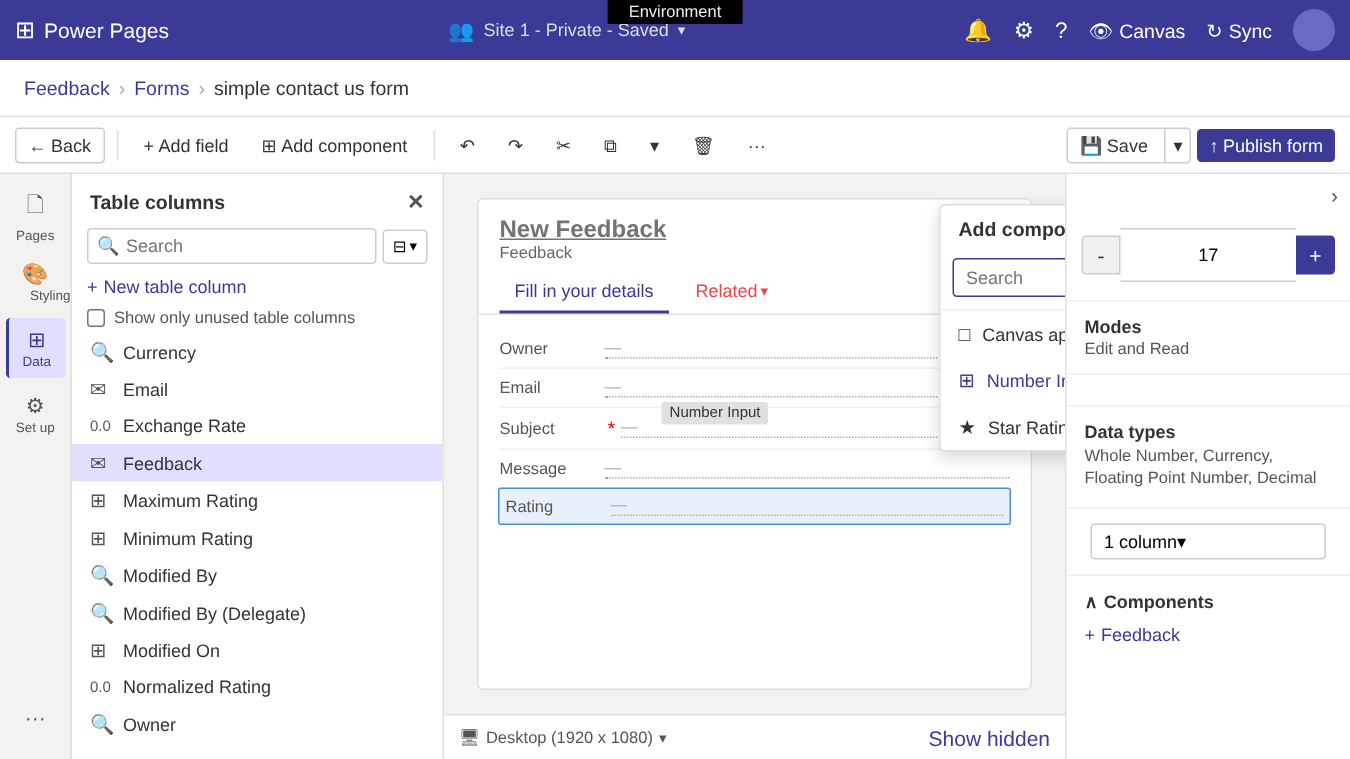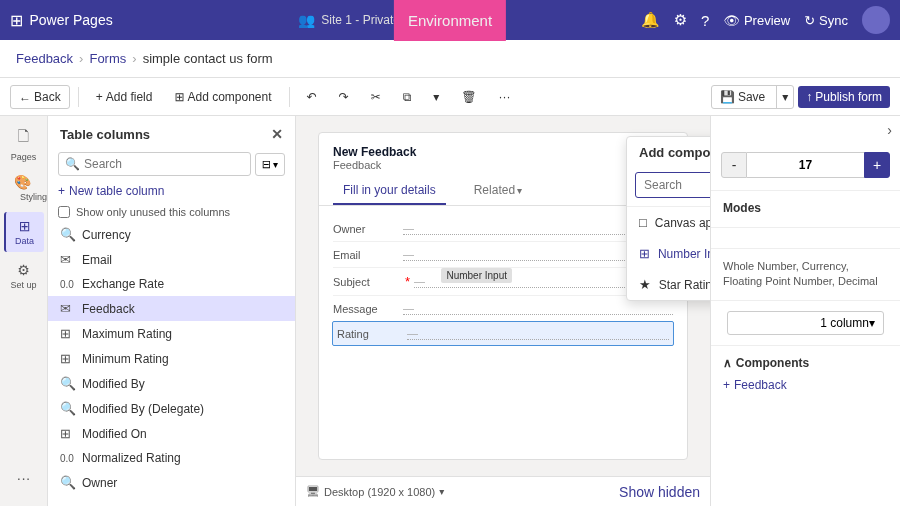--- a/index.html
+++ b/index.html
@@ -140,24 +140,24 @@
       position: relative;
     }
     .form-card {
       background: white;
       width: 370px;
       border: 1px solid #ddd;
       border-radius: 4px;
       overflow: hidden;
     }
     .form-card-header { padding: 12px 14px 6px; }
-    .form-card-title { font-size: 12px; font-weight: 600; color: #0f172a; }
+    .form-card-title { font-size: 16px; font-weight: 600; color: #737373; text-decoration: underline; }
     .form-card-subtitle { font-size: 11px; color: #666; }
-    .form-tabs { display: flex; gap: 18px; border-bottom: 1px solid #e0e0e0; padding: 0 14px; }
-    .form-tab { padding: 6px 10px; font-size: 12px; cursor: pointer; color: #737373; border-bottom: 2px solid transparent; }
+    .form-tabs { display: flex; gap: 8px; border-bottom: 1px solid #e0e0e0; padding: 0 14px; }
+    .form-tab { padding: 6px 10px; font-size: 12px; cursor: pointer; color: #ef4444; border-bottom: 2px solid transparent; }
     .form-tab.active { color: #3b3a96; border-bottom: 2px solid #3b3a96; font-weight: 500; }
     .form-tab-related { display: flex; align-items: center; gap: 2px; }
     .form-fields { padding: 10px 14px; }
     .form-field { display: flex; align-items: center; padding: 6px 0; border-bottom: 1px solid #f0f0f0; }
     .form-field-label { width: 70px; font-size: 11px; color: #555; flex-shrink: 0; }
     .form-field-req { color: red; margin-left: 2px; }
     .form-field-value { flex: 1; font-size: 11px; color: #aaa; border-bottom: 1px dotted #aaa; }
     .form-field.highlighted { background: #e8f0fe; border: 1px solid #4285f4; border-radius: 2px; margin: -1px; }
 
     
@@ -215,28 +215,28 @@
     .right-panel-collapse {
       display: flex; justify-content: flex-end; padding: 6px 8px;
     }
     .right-panel-collapse button { background: none; border: none; cursor: pointer; font-size: 14px; color: #555; }
     .number-control {
       display: flex; align-items: center; gap: 0; padding: 4px 10px; margin: 4px 0;
     }
     .num-btn { width: 26px; height: 26px; background: #f0f0f0; border: 1px solid #ccc; cursor: pointer; font-size: 14px; color: #333; display: flex; align-items: center; justify-content: center; }
     .num-btn.minus { border-radius: 3px 0 0 3px; }
     .num-btn.plus { border-radius: 0 3px 3px 0; background: #3b3a96; color: white; border-color: #3b3a96; }
-    .num-display { flex: 1; height: 26px; border: 1px solid #ccc; border-left: none; border-right: none; display: flex; align-items: center; justify-content: center; font-size: 12px; font-weight: bold; }
+    .num-display { flex: 1; height: 36px; border: 1px solid #ccc; border-left: none; border-right: none; display: flex; align-items: center; justify-content: center; font-size: 12px; }
     .rp-section { padding: 6px 12px; }
     .rp-section-title { font-size: 12px; font-weight: 600; color: #333; margin-bottom: 2px; }
     .rp-section-sub { font-size: 11px; color: #555; }
     .rp-section-text { font-size: 11px; color: #555; line-height: 1.4; }
     .rp-divider { height: 1px; background: #eee; margin: 4px 0; }
     .rp-dropdown {
-      display: flex; align-items: center; justify-content: flex-end;
+      display: flex; align-items: center; justify-content: flex-start;
       border: 1px solid #ccc; border-radius: 3px; padding: 4px 8px;
       font-size: 12px; cursor: pointer; margin: 0 12px;
     }
     .components-section { padding: 6px 12px; }
     .comp-header { display: flex; align-items: center; gap: 4px; font-size: 12px; font-weight: 600; color: #333; cursor: pointer; }
     .comp-add-btn {
       display: flex; align-items: center; gap: 4px;
       font-size: 12px; color: #3b3a96; cursor: pointer; margin-top: 6px; padding: 2px 0;
     }
 
@@ -260,28 +260,28 @@
     <span class="grid-icon">⊞</span>
     <span class="top-nav-title">Power Pages</span>
   </div>
   <div class="top-nav-center">
     <div style="position:relative; display:flex; align-items:center; gap:6px;">
       <span style="font-size:14px;">👥</span>
       <span style="font-size:12px; color:#ddd;">Site 1 - Private - Saved</span>
       <span style="font-size:10px; color:#ddd;">▾</span>
     </div>
   </div>
-  <div style="position:absolute; top:0; left:50%; transform:translateX(-50%); background:#ec4899; padding:12px 14px; font-size:15px; color:#eee;">Environment</div>
+  <div style="position:absolute; top:0; left:50%; transform:translateX(-50%); background:#000000; padding:2px 14px; font-size:11px; color:#eee;">Environment</div>
   <div class="top-nav-right">
     <span style="font-size:15px; cursor:pointer;">🔔</span>
     <span style="font-size:15px; cursor:pointer;">⚙</span>
     <span style="font-size:15px; cursor:pointer;">?</span>
     <div class="preview-btn">
       <span>👁</span>
-      <span>Preview</span>
+      <span>Canvas</span>
     </div>
     <div class="sync-btn">
       <span>↻</span>
       <span>Sync</span>
     </div>
     <div class="icon-circle"></div>
   </div>
 </div>
 
 <div class="breadcrumb-bar">
@@ -366,21 +366,21 @@
         <span style="font-size:11px;">⊟</span>
         <span style="font-size:10px;">▾</span>
       </div>
     </div>
     <div class="add-table-row">
       <span>+</span>
       <span>New table column</span>
     </div>
     <div class="checkbox-row">
       <input type="checkbox" style="">
-      <span>Show only unused this columns</span>
+      <span>Show only unused table columns</span>
     </div>
     <div class="column-list">
       <div class="column-item">
         <span class="col-icon">🔍</span>
         <span>Currency</span>
       </div>
       <div class="column-item">
         <span class="col-icon">✉</span>
         <span>Email</span>
       </div>
@@ -502,30 +502,32 @@
     <div class="number-control">
       <div class="num-btn minus">-</div>
       <div class="num-display">17</div>
       <div class="num-btn plus">+</div>
     </div>
 
     <div class="rp-divider"></div>
 
     <div class="rp-section">
       <div class="rp-section-title">Modes</div>
+      <div class="rp-section-sub">Edit and Read</div>
     </div>
 
     <div class="rp-divider"></div>
 
     <div class="rp-section">
     </div>
 
     <div class="rp-divider"></div>
 
     <div class="rp-section">
+      <div class="rp-section-title">Data types</div>
       <div class="rp-section-text">Whole Number, Currency, Floating Point Number, Decimal</div>
     </div>
 
     <div class="rp-divider"></div>
 
     <div style="padding: 6px 4px;">
       <div class="rp-dropdown">
         <span>1 column</span>
         <span>▾</span>
       </div>

